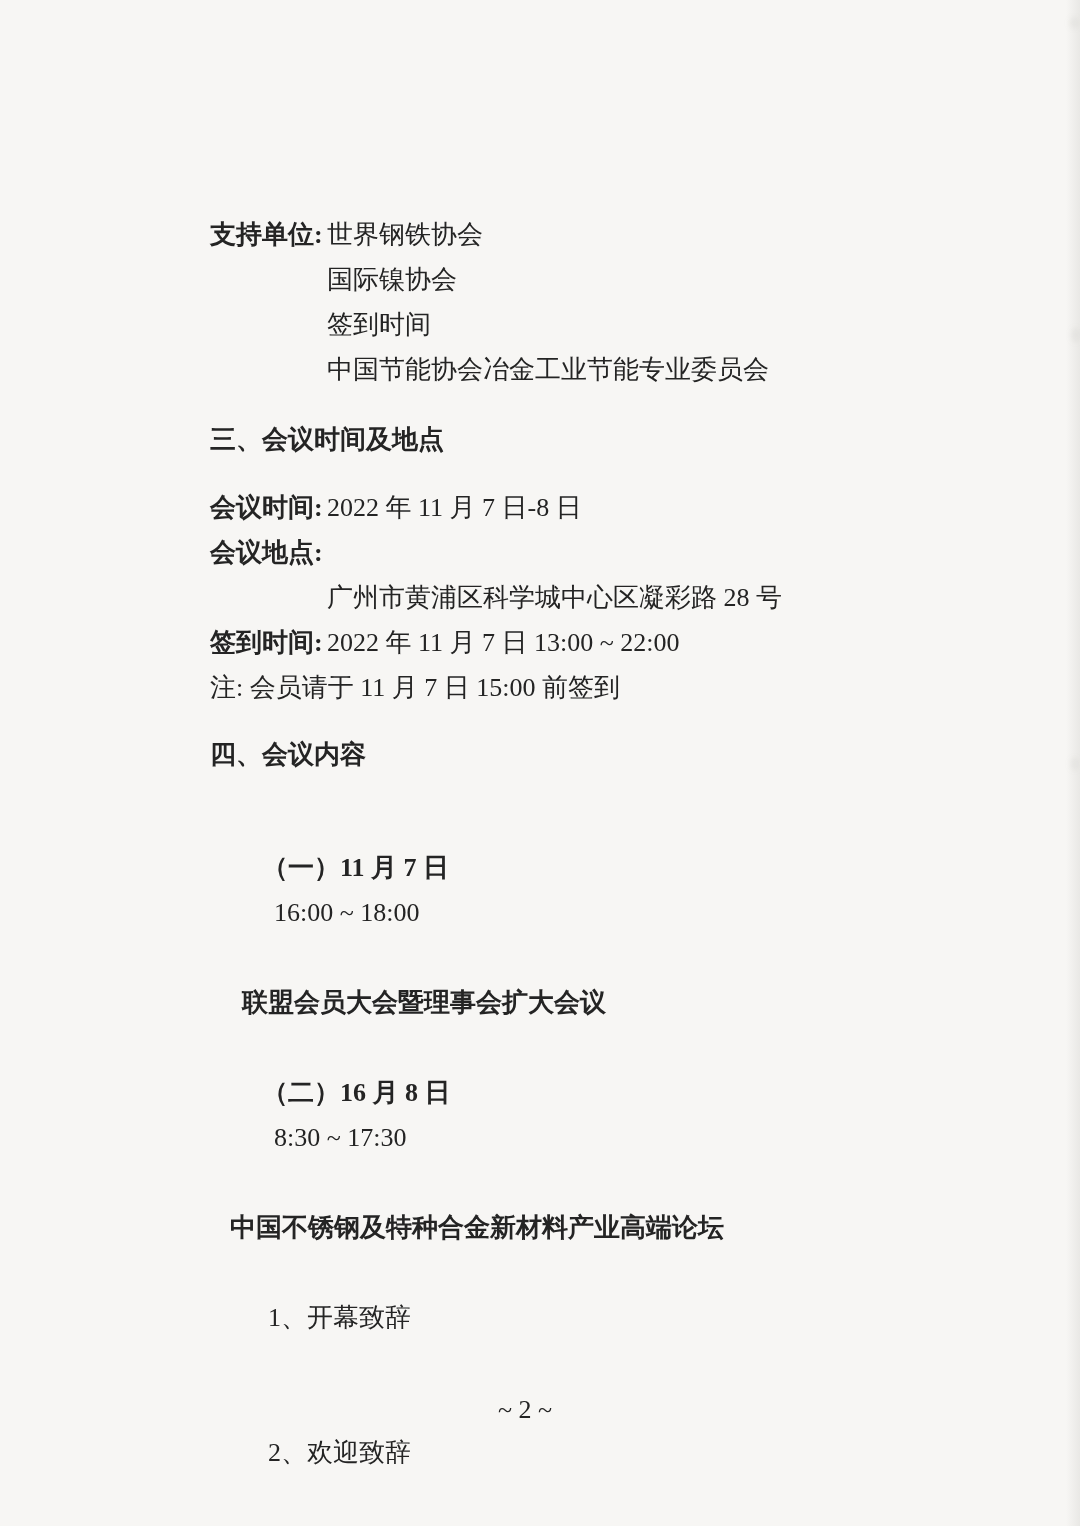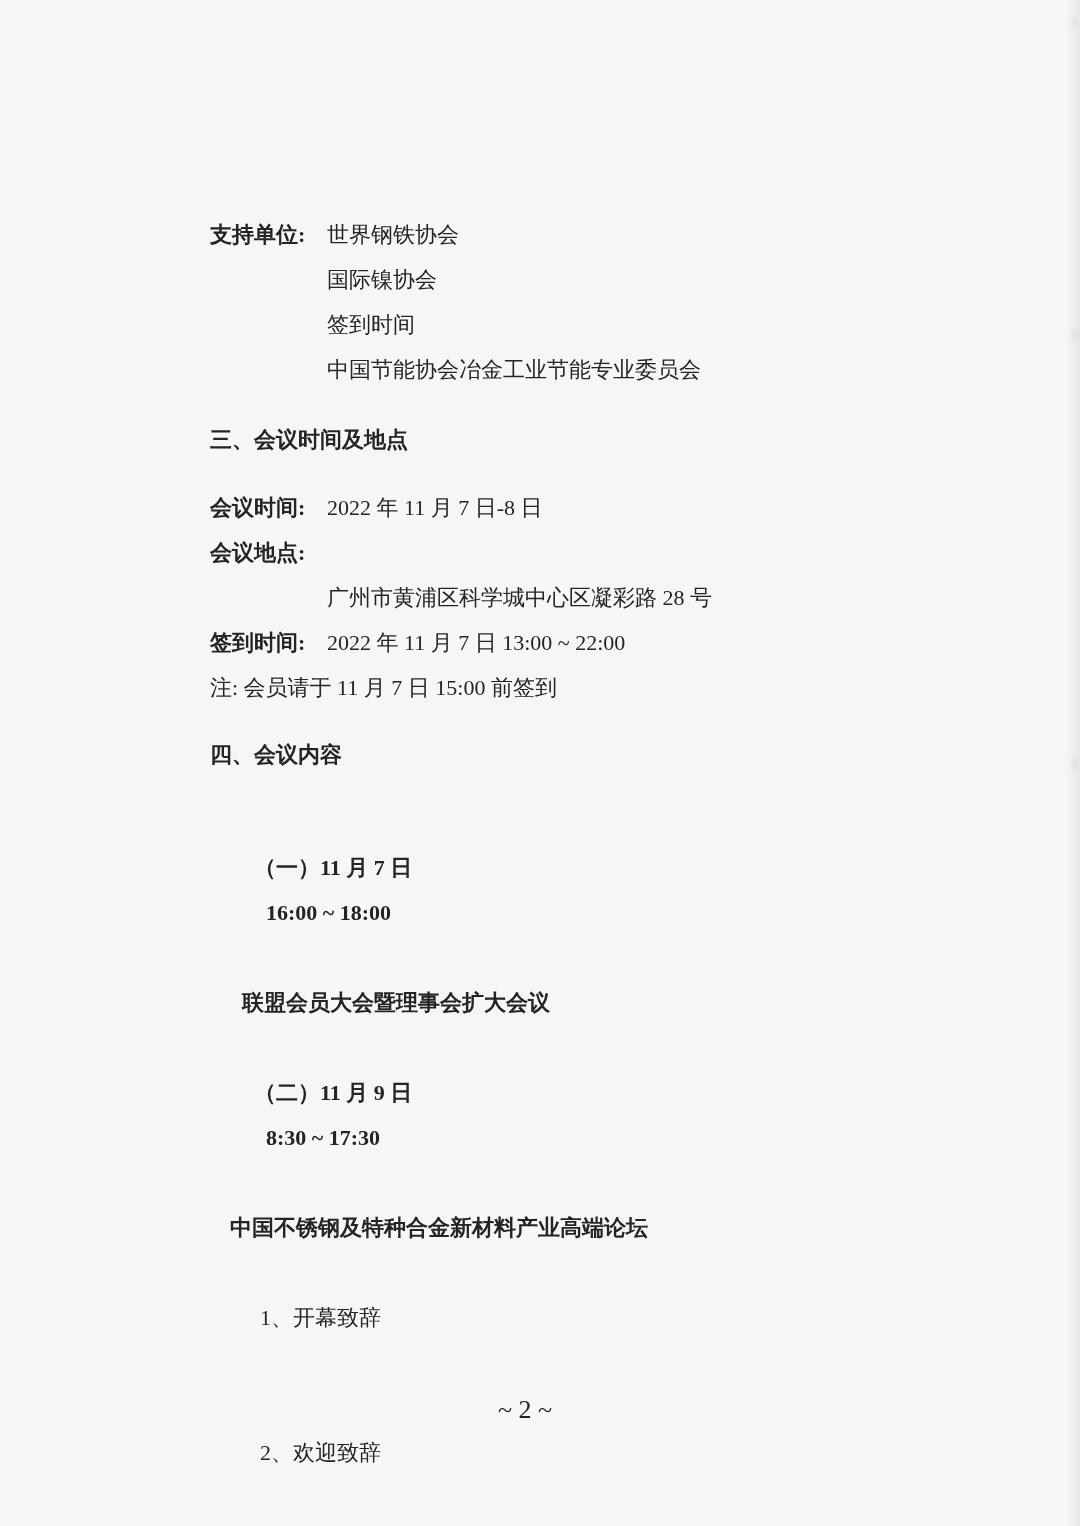--- a/index.html
+++ b/index.html
@@ -17,37 +17,37 @@
   }
   .page {
     position: absolute;
     inset: 0;
   }
   .content {
     margin-left: 210px;
     width: 800px;
   }
   .line {
-    font-size: 22px;
+    font-size: 26px;
     line-height: 45px;
     white-space: pre;
   }
   .bold { font-weight: 700; }
   .row { display: flex; }
   .lbl { flex: 0 0 117px; width: 117px; }
   .pad117 { padding-left: 117px; }
   .sec-support { padding-top: 212px; }
   .h3 { margin-top: 25px; }
   .sec-info { margin-top: 23px; }
   .h4 { margin-top: 22px; }
   .sec-agenda { margin-top: 23px; }
   .title-1 { padding-left: 32px; }
   .title-2 { padding-left: 20px; }
   .topic { padding-left: 6px; }
-  .time { margin-left: 12px; font-weight: bold; }
+  .time { margin-left: 12px; }
   .footer {
     position: absolute;
     top: 1387px;
     left: 0;
     width: 1050px;
     text-align: center;
     font-size: 26px;
     line-height: 45px;
   }
   
@@ -105,21 +105,21 @@
 
     <div class="line bold h4">四、会议内容</div>
 
     <div class="sec-agenda">
       <div class="line">
         <span class="bold">（一）11 月 7 日</span>
         <span class="time">16:00 ~ 18:00</span>
       </div>
       <div class="line bold title-1">联盟会员大会暨理事会扩大会议</div>
       <div class="line">
-        <span class="bold">（二）11 月 9 日</span>
+        <span class="bold">（二）16 月 8 日</span>
         <span class="time">8:30 ~ 17:30</span>
       </div>
       <div class="line bold title-2">中国不锈钢及特种合金新材料产业高端论坛</div>
 
       <div class="line topic">
         <span>1、</span><span>开幕致辞</span>
       </div>
       <div class="line topic">
         <span>2、</span><span>欢迎致辞</span>
       </div>

